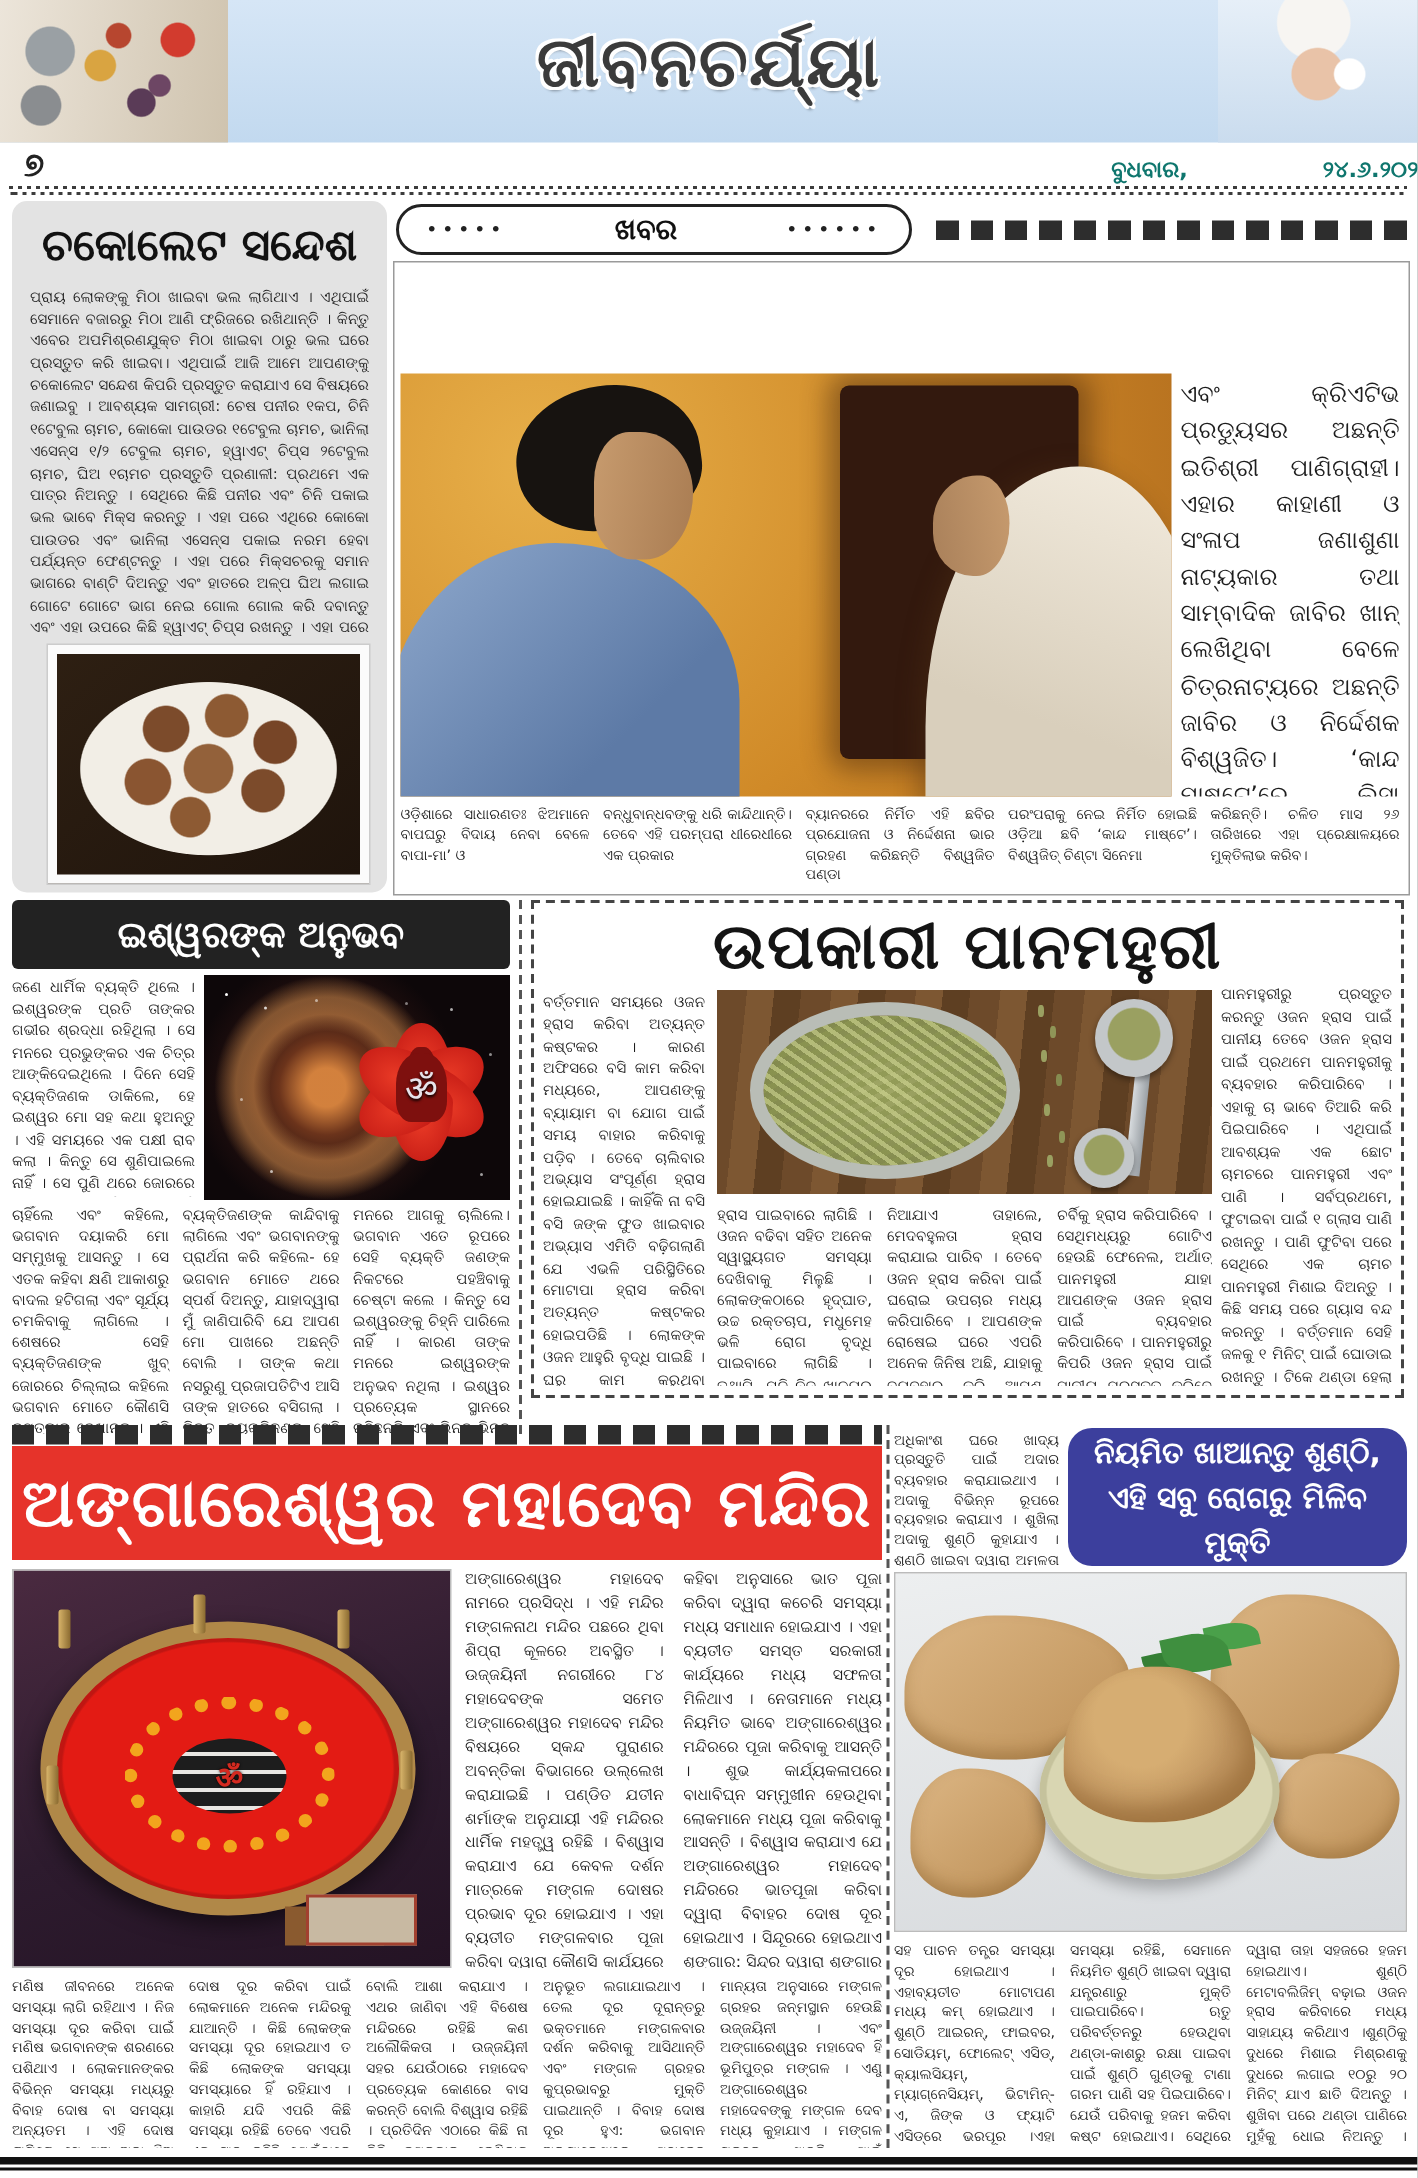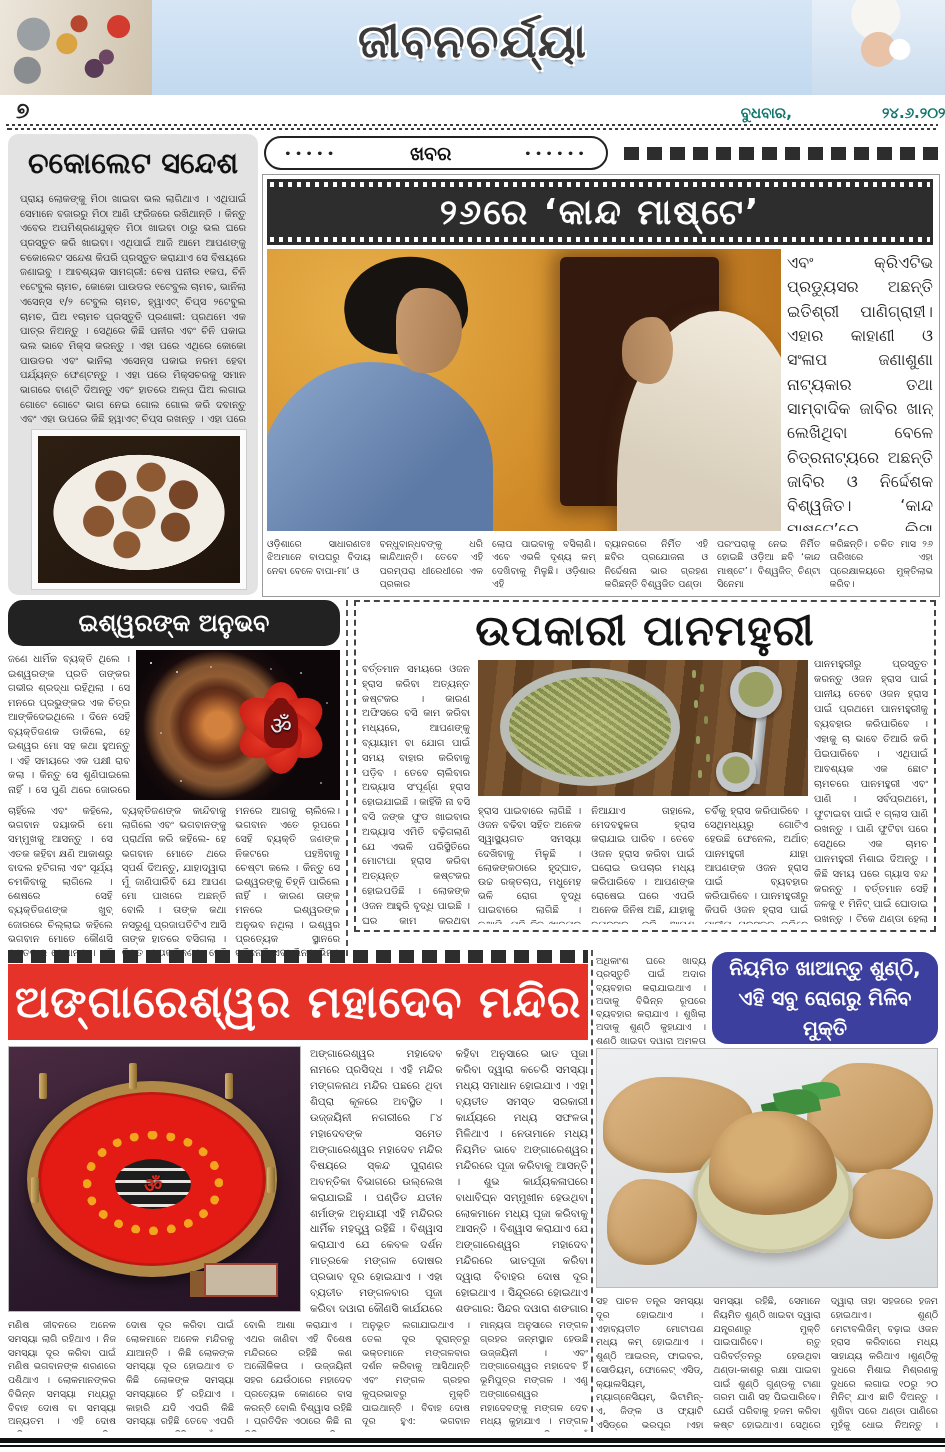--- a/index.html
+++ b/index.html
@@ -72,21 +72,21 @@
   .mv-man-face{position:absolute;left:25%;top:14%;width:13%;height:30%;background:linear-gradient(100deg,#c79b6e,#a97c52);
     border-radius:40% 60% 55% 45%/45% 55% 60% 40%;}
   .mv-woman-veil{position:absolute;right:-4%;bottom:-4%;width:36%;height:82%;
     background:linear-gradient(200deg,#f3ecdf,#d9cfbc 70%);border-radius:55% 45% 0 0/75% 60% 0 0;box-shadow:-6px 0 14px rgba(80,50,20,.35);}
   .mv-woman-face{position:absolute;right:21%;top:24%;width:10%;height:24%;background:linear-gradient(260deg,#c79b6e,#a9805a);
     border-radius:60% 40% 45% 55%/50% 50% 55% 45%;}
   .movie-side-col{left:524px;top:76px;width:146px;height:280px;font-size:16px;line-height:1.52;}
   .movie-cols{left:4px;top:362px;width:666px;height:56px;display:flex;gap:9px;}
   .movie-cols .col{flex:1;font-size:9.5px;line-height:1.4;}
   
-  .ish-banner{left:8px;top:600px;width:332px;height:46px;background:#222222;border-radius:15px;
+  .ish-banner{left:8px;top:600px;width:332px;height:46px;background:#222222;border-radius:4px;
     display:flex;align-items:center;justify-content:center;color:#fff;font-size:24px;font-weight:bold;}
   .ish-intro{left:8px;top:652px;width:122px;height:146px;font-size:10px;line-height:1.45;}
   .ph-om{left:136px;top:650px;width:204px;height:150px;background:#0d0709;overflow:hidden;}
   .om-nebula{position:absolute;left:0;top:0;right:0;bottom:0;
     background:
       radial-gradient(circle at 40% 50%, rgba(0,0,0,0) 26%, rgba(250,170,90,.45) 34% 42%, rgba(0,0,0,0) 52%),
       radial-gradient(circle at 40% 50%, rgba(245,150,70,.85) 0 9%, rgba(200,95,45,.5) 22%, rgba(110,45,35,.25) 40%, rgba(0,0,0,0) 62%);}
   .om-star{position:absolute;left:14px;top:12px;width:2px;height:2px;background:#fff;border-radius:50%;
     box-shadow:26px 9px 0 #ffffffcc, 60px 4px 0 #ffffff88, 150px 10px 0 #ffffffaa, 176px 40px 0 #ffffff88,
                10px 70px 0 #ffffff88, 30px 118px 0 #ffffffaa, 170px 120px 0 #ffffff99, 120px 6px 0 #ffffff77;}
@@ -189,36 +189,32 @@
   <div class="abs ph-sweets"></div>
 
   <div class="abs khabar-pill">
     <span class="khabar-dots">•••••</span>
     <span class="khabar-label">ଖବର</span>
     <span class="khabar-dots">••••••</span>
   </div>
   <div class="abs dash-strip" style="left:624px;top:147px;width:314px;"></div>
 
   <div class="abs movie-box">
-    <div class="abs movie-banner">
-      <span class="movie-title">୨୬ରେ ‘କାନ୍ଦ ମାଷ୍ଟେ’</span>
-    </div>
     <div class="abs ph-movie">
       <div class="mv-window"></div>
       <div class="mv-man-shirt"></div>
       <div class="mv-man-hair"></div>
       <div class="mv-man-face"></div>
       <div class="mv-woman-veil"></div>
       <div class="mv-woman-face"></div>
     </div>
     <div class="abs movie-side-col col">ଏବଂ କ୍ରିଏଟିଭ ପ୍ରଡ୍ୟୁସର ଅଛନ୍ତି ଇତିଶ୍ରୀ ପାଣିଗ୍ରାହୀ। ଏହାର କାହାଣୀ ଓ ସଂଳାପ ଜଣାଶୁଣା ନାଟ୍ୟକାର ତଥା ସାମ୍ବାଦିକ ଜାବିର ଖାନ୍ ଲେଖିଥିବା ବେଳେ ଚିତ୍ରନାଟ୍ୟରେ ଅଛନ୍ତି ଜାବିର ଓ ନିର୍ଦ୍ଦେଶକ ବିଶ୍ୱଜିତ। ‘କାନ୍ଦ ମାଷ୍ଟେ’ରେ ଲିସା ମିଶ୍ର, ବିଭୁ ପ୍ରସାଦ, ପୃଥ୍ୱୀରାଜ ନାୟକ, ଧରିତ୍ରୀ ଖଣ୍ଡୁଆଳ ଓ ଶ୍ୱେତାଶ୍ରୀ ପାା ପ୍ରମୁଖ ଗୁରୁତ୍ୱପୂର୍ଣ୍ଣ ଭୂମିକାରେ ଅଛନ୍ତି। ସ୍ୱର୍ଣ୍ଣ ପ୍ରସାଦ ସିନେମାଟୋଗ୍ରାଫି କରିଥିବା ବେଳେ ସମ୍ପାଦନା କରିଛନ୍ତି କୃତାର୍ଥ ଚିରଞ୍ଜନ ନାଟକର ଓ ମଣ୍ଟୁ। ବିକାଶ ଦାସ ଓ ଶାନ୍ତନୁ ନାୟକ ଏହାର ସ୍ୱର ସଂଯୋଜନା କରିଥିବା ବେଳେ ବାପୁ ଗୋସ୍ୱାମୀ ଓ ସନ୍ତୋଷ ନାୟକ ଗୀତ ରଚନା</div>
     <div class="abs movie-cols">
       <div class="col">ଓଡ଼ିଶାରେ ସାଧାରଣତଃ ଝିଅମାନେ ବାପଘରୁ ବିଦାୟ ନେବା ବେଳେ ବାପା-ମା’ ଓ</div>
       <div class="col">ବନ୍ଧୁବାନ୍ଧବଙ୍କୁ ଧରି କାନ୍ଦିଥାନ୍ତି। ତେବେ ଏହି ପରମ୍ପରା ଧୀରେଧୀରେ ଏକ ପ୍ରକାର</div>
-      <div class="col">ଲୋପ ପାଇବାକୁ ବସିଲାଣି। ଏବେ ଏଭଳି ଦୃଶ୍ୟ କମ୍ ଦେଖିବାକୁ ମିଳୁଛି। ଓଡ଼ିଶାର ଏହି</div>
       <div class="col">ବ୍ୟାନରରେ ନିର୍ମିତ ଏହି ଛବିର ପ୍ରଯୋଜନା ଓ ନିର୍ଦ୍ଦେଶନା ଭାର ଗ୍ରହଣ କରିଛନ୍ତି ବିଶ୍ୱଜିତ ପଣ୍ଡା</div>
       <div class="col">ପରଂପରାକୁ ନେଇ ନିର୍ମିତ ହୋଇଛି ଓଡ଼ିଆ ଛବି ‘କାନ୍ଦ ମାଷ୍ଟେ’। ବିଶ୍ୱଜିତ୍ ଚିଣ୍ଟା ସିନେମା</div>
       <div class="col">କରିଛନ୍ତି। ଚଳିତ ମାସ ୨୬ ତାରିଖରେ ଏହା ପ୍ରେକ୍ଷାଳୟରେ ମୁକ୍ତିଲାଭ କରିବ।</div>
     </div>
   </div>
 
   <div class="abs ish-banner">
     <span>ଇଶ୍ୱରଙ୍କ ଅନୁଭବ</span>
   </div>
   <div class="abs ish-intro col">ଜଣେ ଧାର୍ମିକ ବ୍ୟକ୍ତି ଥିଲେ । ଇଶ୍ୱରଙ୍କ ପ୍ରତି ତାଙ୍କର ଗଭୀର ଶ୍ରଦ୍ଧା ରହିଥିଲା । ସେ ମନରେ ପ୍ରଭୁଙ୍କର ଏକ ଚିତ୍ର ଆଙ୍କିଦେଇଥିଲେ । ଦିନେ ସେହି ବ୍ୟକ୍ତିଜଣକ ଡାକିଲେ, ହେ ଇଶ୍ୱର ମୋ ସହ କଥା ହୁଅନ୍ତୁ । ଏହି ସମୟରେ ଏକ ପକ୍ଷୀ ରାବ କଲା । କିନ୍ତୁ ସେ ଶୁଣିପାଇଲେ ନାହିଁ । ସେ ପୁଣି ଥରେ ଜୋରରେ ଇଶ୍ୱରଙ୍କୁ ଡାକିଲେ । ଏହି ସମୟରେ ଆକାଶରେ କିଛି ବାଦଲ ଗର୍ଜିଲା । ସେ ବ୍ୟକ୍ତିଜଣଙ୍କ ତାରି ଆଡ଼କୁ</div>

